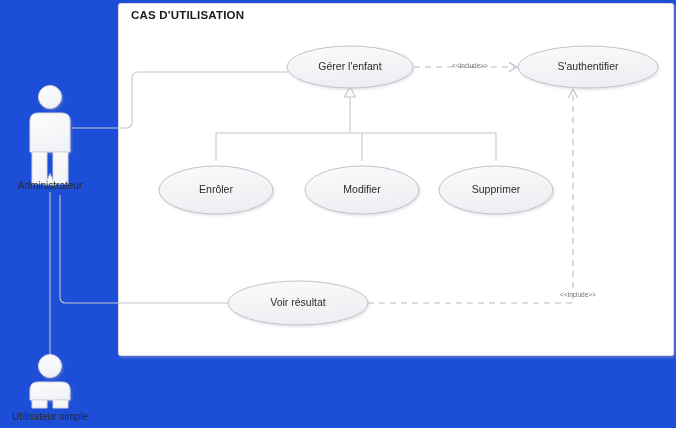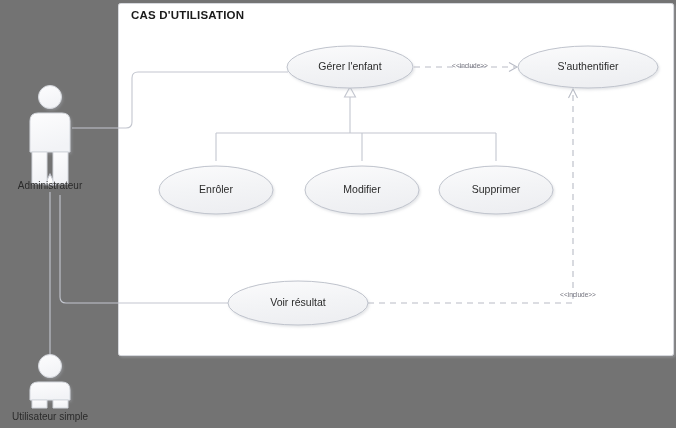--- a/index.html
+++ b/index.html
@@ -8,21 +8,21 @@
     padding: 0;
     background: #ffffff;
   }
   body {
     font-family: "Liberation Sans", sans-serif;
   }
   #canvas {
     position: relative;
     width: 676px;
     height: 428px;
-    background: #737373;
+    background: #1d4ed8;
     overflow: hidden;
   }
   svg.layer {
     position: absolute;
     left: 0;
     top: 0;
     width: 676px;
     height: 428px;
   }
   .uc-label {

